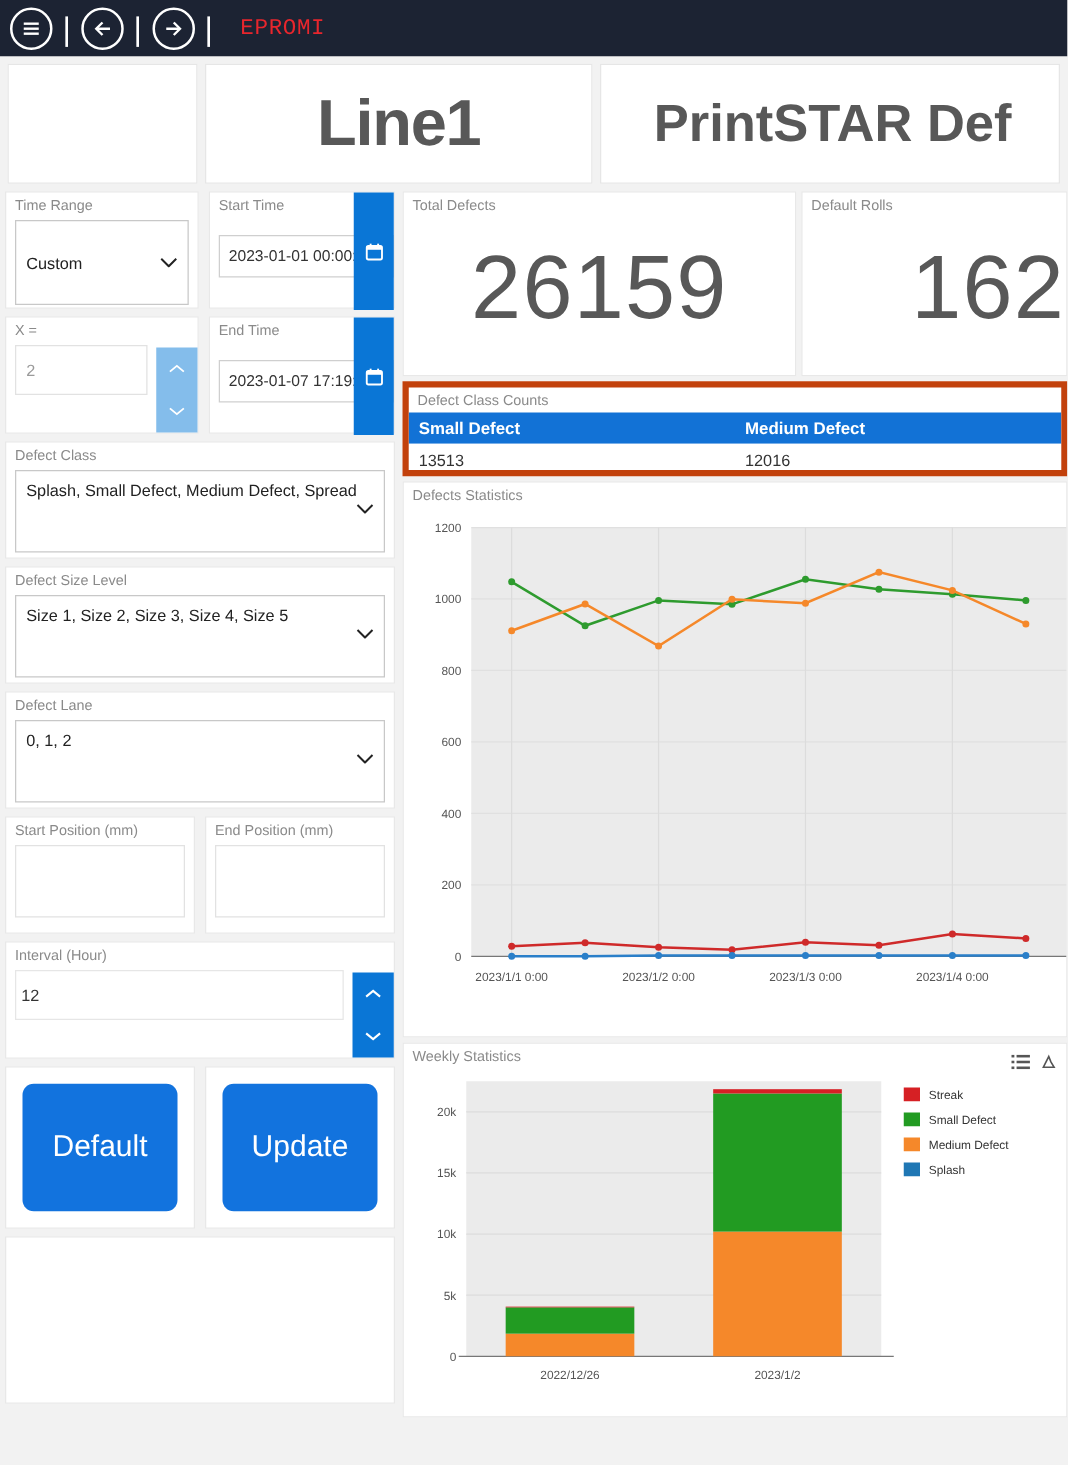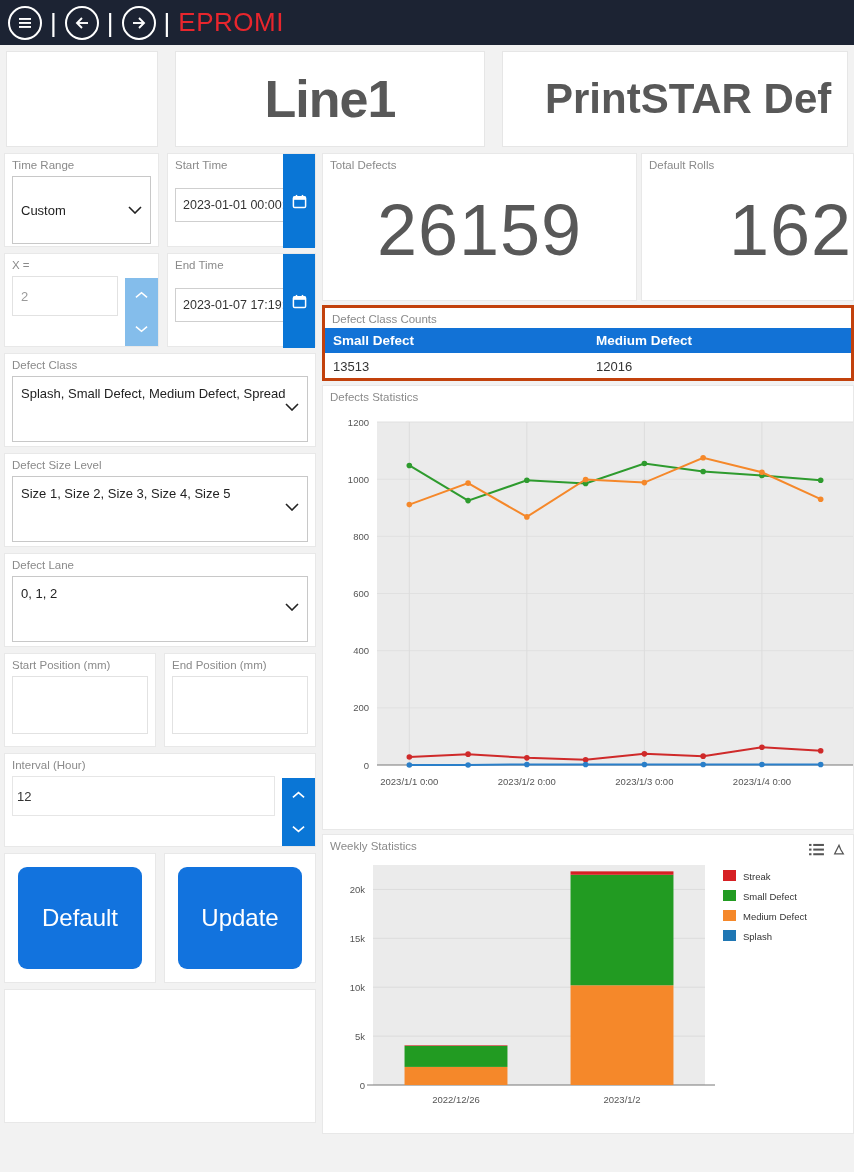--- a/index.html
+++ b/index.html
@@ -17,26 +17,26 @@
     gap: 6px;
   }
   .nav-icon {
     width: 34px; height: 34px; border-radius: 50%;
     border: 2.5px solid #ffffff;
     display: flex; align-items: center; justify-content: center;
     color: #fff; flex: 0 0 auto;
   }
   .nav-sep { color: #fff; font-size: 26px; line-height: 1; font-weight: 300; padding: 0 2px;}
   .brand {
-    color: #e8262d; font-size: 26px; font-weight: 400;
-    letter-spacing: 0.5px; margin-left: 0;
-  }
-
-  
-  .header-row { display: flex; gap: 17px; padding: 6px 6px 0 6px; height: 102px; }
+    color: #e8262d; font-size: 18px; font-weight: 400;
+    letter-spacing: 0.5px; margin-left: 14px; font-family: Liberation Mono, monospace;
+  }
+
+  
+  .header-row { display: flex; gap: 6px; padding: 6px 6px 0 6px; height: 102px; }
   .hdr-card { background: #fff; border: 1px solid #e6e6e6; }
   .hdr-blank { width: 152px; }
   .hdr-line { width: 310px; display: flex; align-items: center; justify-content: center; }
   .hdr-line .big {
     font-size: 52px; font-weight: bold; color: #585858; letter-spacing: -1px;
   }
   .hdr-title { flex: 1 1 auto; display: flex; align-items: center; padding-left: 42px; overflow: hidden; }
   .hdr-title .big {
     font-size: 42px; font-weight: bold; color: #585858; white-space: nowrap;
   }
@@ -139,21 +139,21 @@
   .stat-card { background:#fff; border:1px solid #e8e8e8; height: 148px; position:relative; }
   .stat-card.one { width: 315px; }
   .stat-card.two { flex: 1 1 auto; }
   .stat-val {
     display:flex; align-items:center; justify-content:center;
     height: 112px; font-size: 72px; color: #585858; font-weight: 300;
     letter-spacing: 1px;
   }
   .stat-card.two .stat-val { justify-content: center; padding-left: 86px; text-align: right; }
 
-  .table-panel { background:#fff; border:3px solid #c2410c; height: 76px; margin-bottom: 4px; overflow:hidden;}
+  .table-panel { background:#fff; border:5px solid #c2410c; height: 76px; margin-bottom: 4px; overflow:hidden;}
   table.dcc { width: 100%; border-collapse: collapse; table-layout: fixed; }
   table.dcc th {
     background: #1272d6; color:#fff; font-size: 13.5px; font-weight: bold;
     text-align: left; padding: 5px 8px; height: 24px;
   }
   table.dcc td {
     font-size: 13px; color: #333; padding: 6px 8px; background:#fff;
   }
 
   .chart-panel { background:#fff; border:1px solid #e8e8e8; position: relative; }

